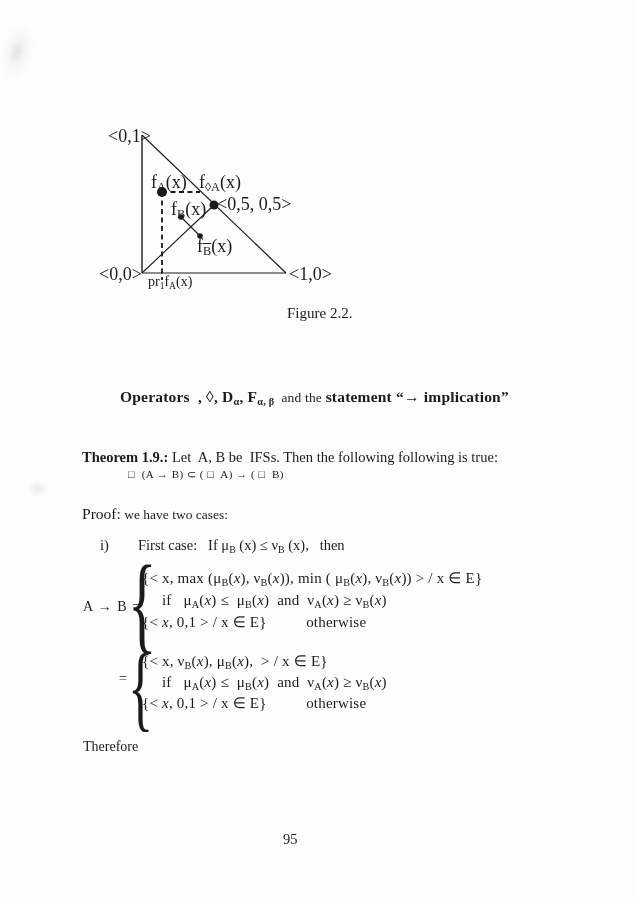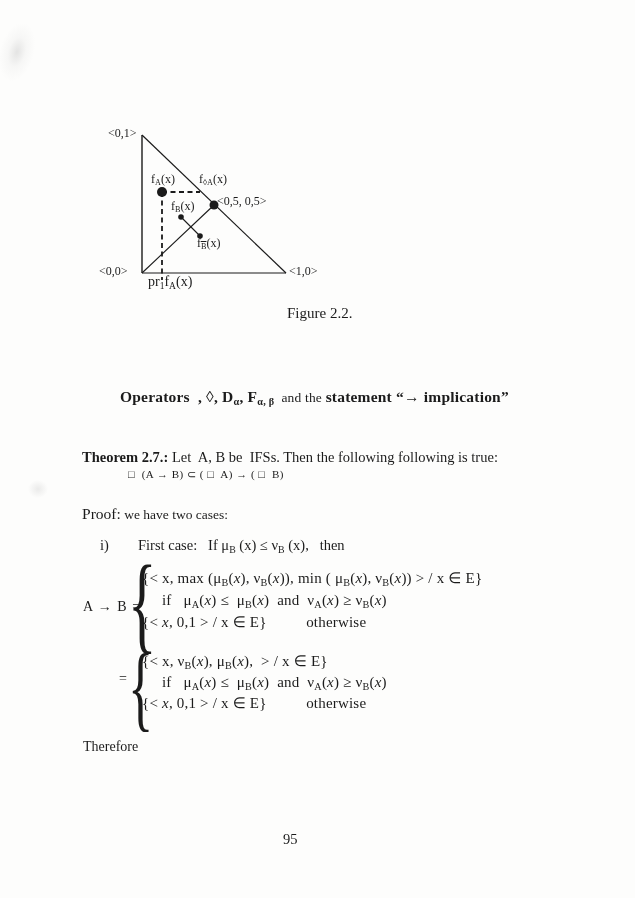--- a/index.html
+++ b/index.html
@@ -15,21 +15,21 @@
   .t{white-space:pre;}
   
   .s-sub{font-size:68%;vertical-align:-0.28em;}
   .s-subo{font-size:68%;vertical-align:-0.28em;text-decoration:overline;}
   .s-i{font-style:italic;}
   .s-b{font-weight:bold;}
   .s-bsub{font-weight:bold;font-size:66%;vertical-align:-0.32em;}
   .s-r2{font-size:87%;}
   .s-lg{font-size:115%;}
   
-  .figlab{font-size:12px;white-space:pre;}
+  .figlab{font-size:18px;white-space:pre;}
   .caption{font-size:15px;}
   
   .heading{font-size:15.5px;letter-spacing:0.2px;}
   .theorem1{font-size:14.5px;}
   .theorem2{font-size:11px;letter-spacing:0.5px;}
   .proof{font-size:13.5px;}
   .caseline{font-size:14.5px;}
   .mathline{font-size:15px;letter-spacing:0.2px;}
   .lhs{font-size:14px;letter-spacing:1px;}
   .brace{
@@ -83,21 +83,21 @@
 <div class="abs figlab t" style="left:151px;top:172px;"><span>f</span><span class="s-sub">A</span><span>(x)</span></div>
 <div class="abs figlab t" style="left:199px;top:172px;"><span>f</span><span class="s-sub">◊A</span><span>(x)</span></div>
 <div class="abs figlab t" style="left:171px;top:199px;"><span>f</span><span class="s-sub">B</span><span>(x)</span></div>
 <div class="abs figlab t" style="left:197px;top:236px;"><span>f</span><span class="s-subo">B</span><span>(x)</span></div>
 <div class="abs figlab t" style="left:148px;top:274px;font-size:14px;"><span>pr</span><span class="s-sub">1</span><span>f</span><span class="s-sub">A</span><span>(x)</span></div>
 
 <div class="abs caption t" style="left:287px;top:305px;">Figure 2.2.</div>
 
 <div class="abs heading t" style="left:120px;top:388px;"><span class="s-b">Operators  , ◊, D</span><span class="s-bsub">α</span><span class="s-b">, F</span><span class="s-bsub">α, β</span><span class="s-r2">  and the </span><span class="s-b">statement “→ implication”</span></div>
 
-<div class="abs theorem1 t" style="left:82px;top:449px;"><span class="s-b">Theorem 2.7.:</span><span> Let  A, B be  IFSs. Then the following following is true:</span></div>
+<div class="abs theorem1 t" style="left:82px;top:449px;"><span class="s-b">Theorem 1.9.:</span><span> Let  A, B be  IFSs. Then the following following is true:</span></div>
 <div class="abs theorem2 t" style="left:128px;top:468px;"><span>□  (A → B) ⊂ ( □  A) → ( □  B)</span></div>
 
 <div class="abs proof t" style="left:82px;top:505px;text-align:center;"><span class="s-lg">Proof:</span><span> we have two cases:</span></div>
 <div class="abs caseline t" style="left:100px;top:537px;">i)</div>
 <div class="abs caseline t" style="left:138px;top:537px;"><span>First case:   If μ</span><span class="s-sub">B</span><span> (x) ≤ ν</span><span class="s-sub">B</span><span> (x),   then</span></div>
 
 <div class="abs lhs t" style="left:83px;top:599px;"><span>A → B =</span></div>
 <div class="abs brace" style="left:128px;top:563px;">{</div>
 <div class="abs mathline t" style="left:142px;top:569px;"><span>{&lt; x, max (μ</span><span class="s-sub">B</span><span>(</span><span class="s-i">x</span><span>), ν</span><span class="s-sub">B</span><span>(</span><span class="s-i">x</span><span>)), min ( μ</span><span class="s-sub">B</span><span>(</span><span class="s-i">x</span><span>), ν</span><span class="s-sub">B</span><span>(</span><span class="s-i">x</span><span>)) &gt; / x ∈ E}</span></div>
 <div class="abs mathline t" style="left:162px;top:592px;"><span>if   μ</span><span class="s-sub">A</span><span>(</span><span class="s-i">x</span><span>) ≤  μ</span><span class="s-sub">B</span><span>(</span><span class="s-i">x</span><span>)  and  ν</span><span class="s-sub">A</span><span>(</span><span class="s-i">x</span><span>) ≥ ν</span><span class="s-sub">B</span><span>(</span><span class="s-i">x</span><span>)</span></div>

